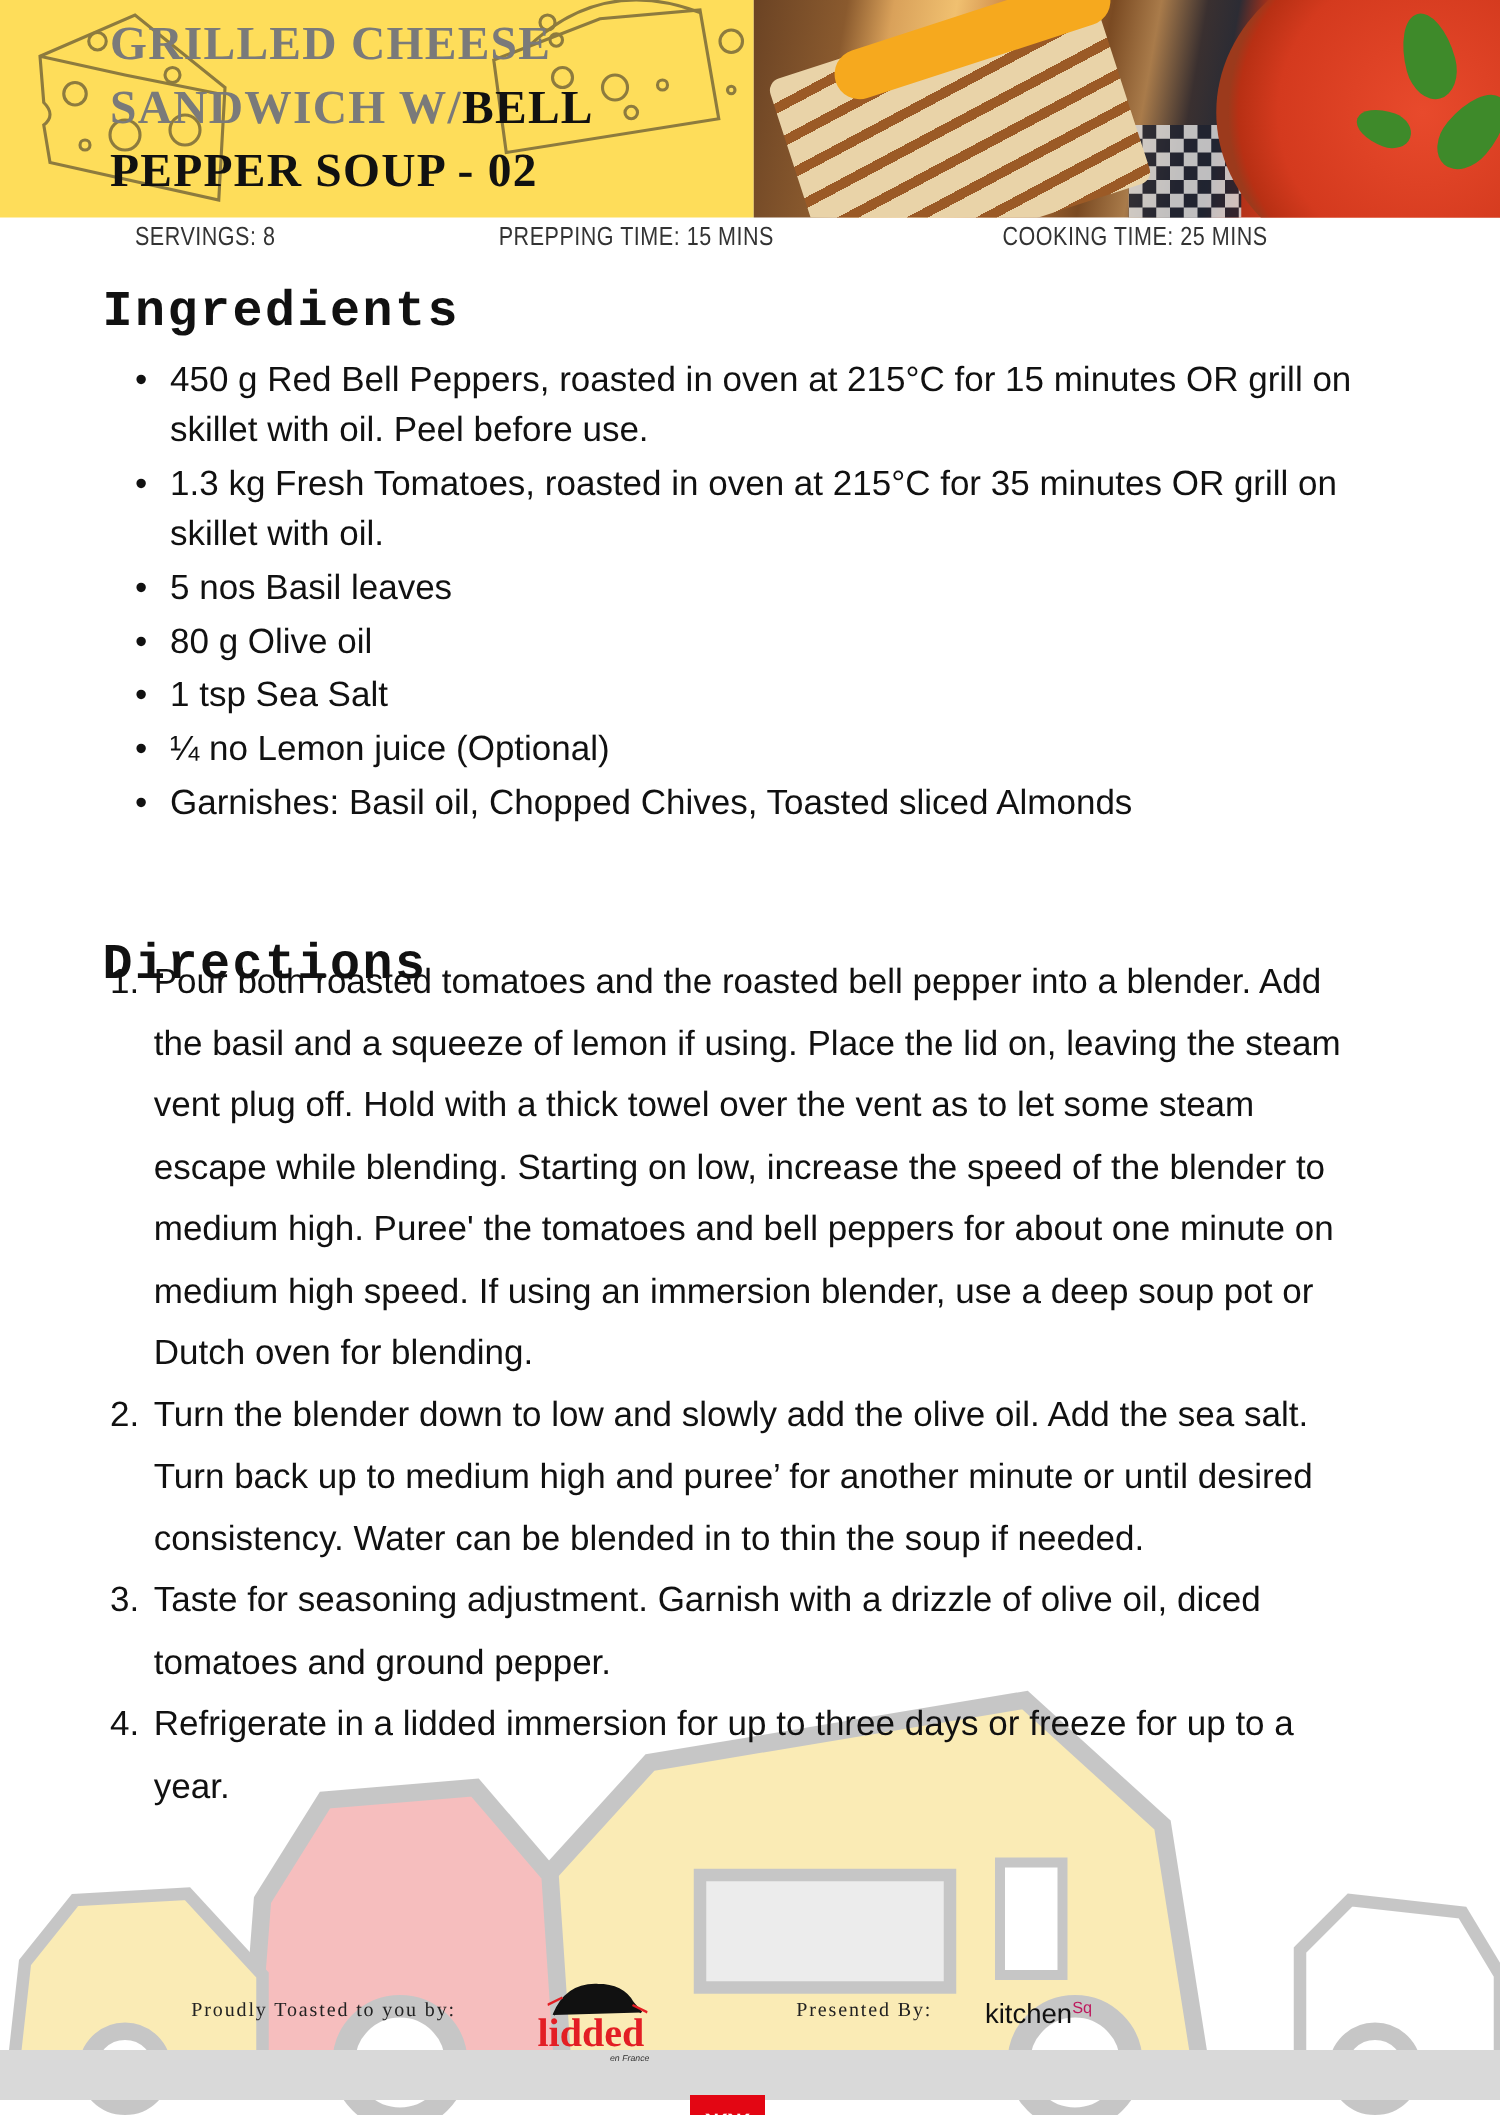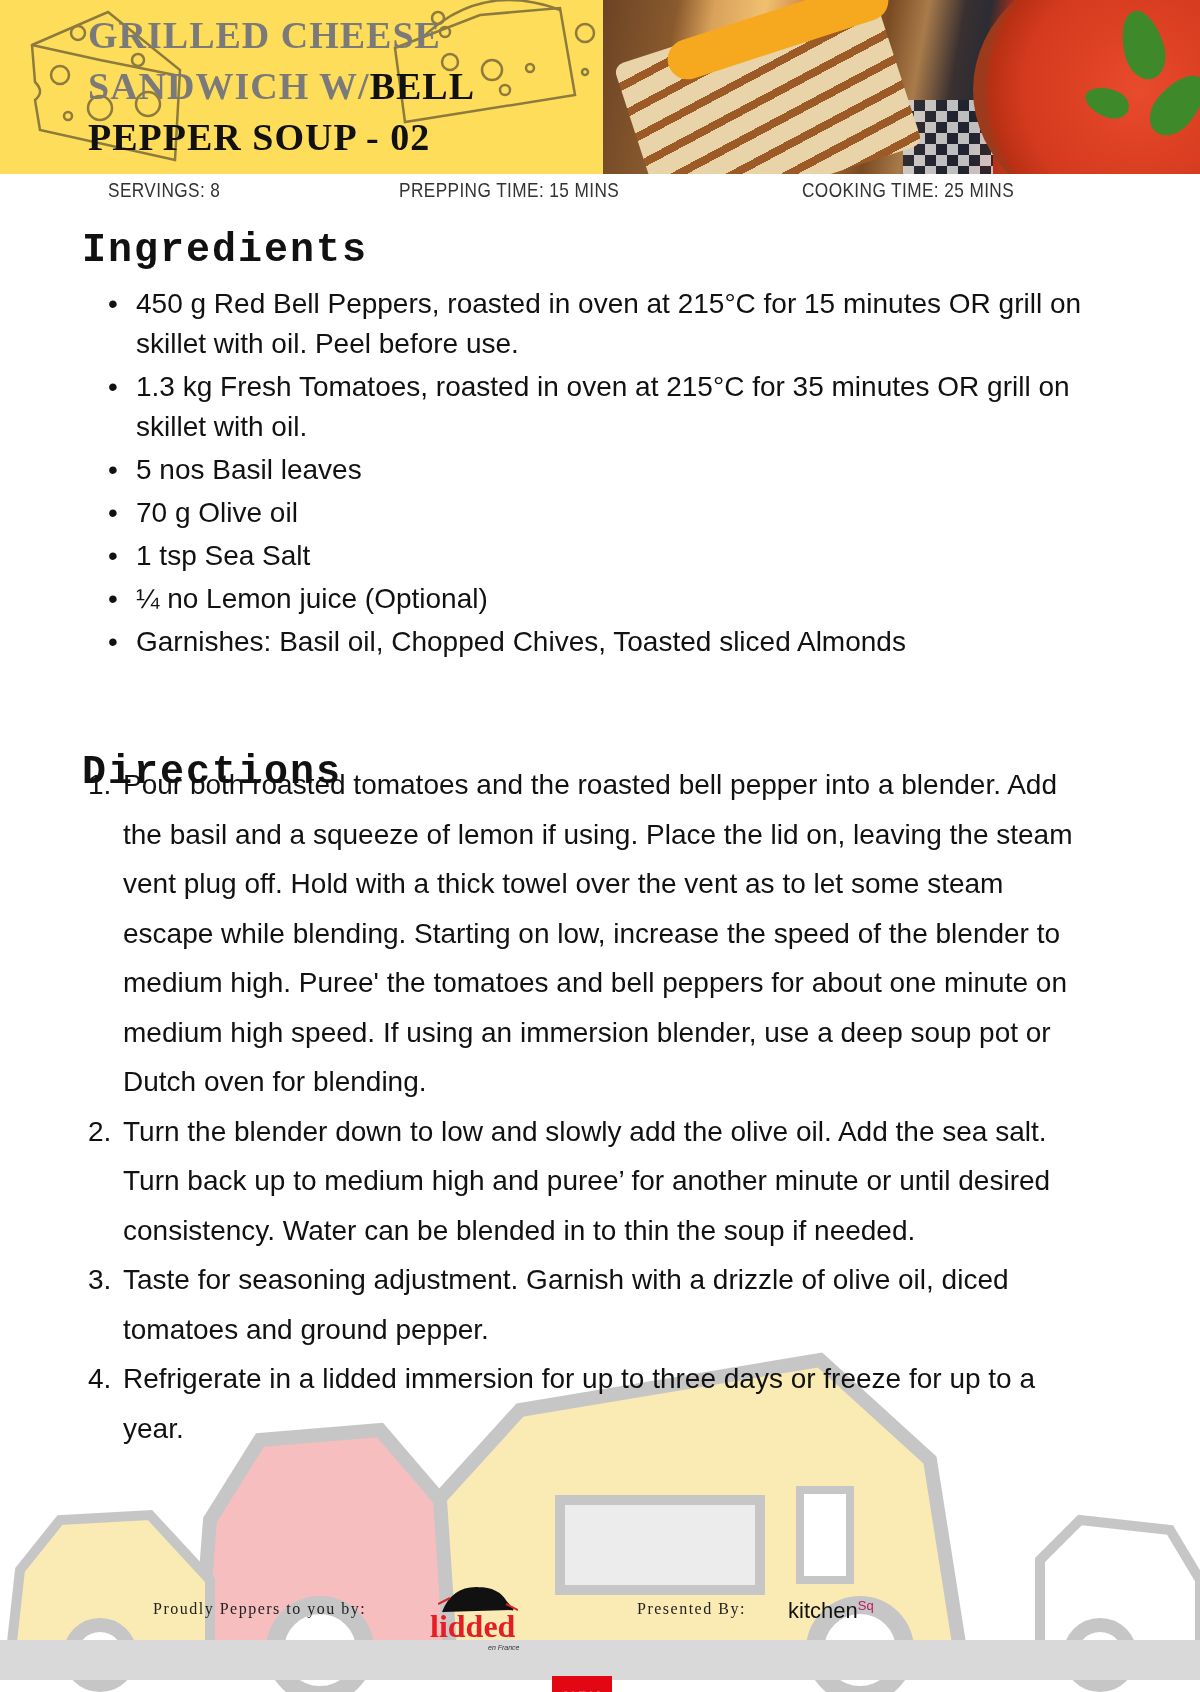--- a/index.html
+++ b/index.html
@@ -93,21 +93,21 @@
   <span style="left:108px;">SERVINGS: 8</span>
   <span style="left:399px;">PREPPING TIME: 15 MINS</span>
   <span style="left:802px;">COOKING TIME: 25 MINS</span>
 </div>
 
 <div class="h2" style="left:82px;top:228px;">Ingredients</div>
 <ul class="ing-list">
   <li>450 g  Red Bell Peppers, roasted in oven at 215°C for 15 minutes OR grill on skillet with oil. Peel before use.</li>
   <li>1.3 kg  Fresh Tomatoes, roasted in oven at 215°C for 35 minutes OR grill on skillet with oil.</li>
   <li>5 nos  Basil leaves</li>
-  <li>70 g  Olive oil</li>
+  <li>80 g  Olive oil</li>
   <li>1 tsp  Sea Salt</li>
   <li>¼ no  Lemon juice (Optional)</li>
   <li>Garnishes: Basil oil, Chopped Chives, Toasted sliced Almonds</li>
 </ul>
 
 <div class="h2" style="left:82px;top:702px;margin-top:48px;">Directions</div>
 
 <svg class="trucks" viewBox="0 0 1200 372" preserveAspectRatio="none">
 
   <path d="M420 200 L520 90 L820 40 L930 140 L960 330 L420 330 Z" fill="#f7dc7a" stroke="#999" stroke-width="14"></path>
@@ -127,21 +127,21 @@
   <rect x="0" y="320" width="1200" height="40" fill="#bbb"></rect>
 </svg>
 
 <ol class="dir-list">
   <li><span class="num">1.</span><span>Pour both roasted tomatoes and the roasted bell pepper into a blender. Add the basil and a squeeze of lemon if using. Place the lid on, leaving the steam vent plug off. Hold with a thick towel over the vent as to let some steam escape while blending. Starting on low, increase the speed of the blender to medium high. Puree' the tomatoes and bell peppers for about one minute on medium high speed. If using an immersion blender, use a deep soup pot or Dutch oven for blending.</span></li>
   <li><span class="num">2.</span><span>Turn the blender down to low and slowly add the olive oil. Add the sea salt. Turn back up to medium high and puree’ for another minute or until desired consistency. Water can be blended in to thin the soup if needed.</span></li>
   <li><span class="num">3.</span><span>Taste for seasoning adjustment. Garnish with a drizzle of olive oil, diced tomatoes and ground pepper.</span></li>
   <li><span class="num">4.</span><span>Refrigerate in a lidded immersion for up to three days or freeze for up to a year.</span></li>
 </ol>
 
-<div class="footer-text" style="left:153px;top:1600px;">Proudly Peppers to you by:</div>
+<div class="footer-text" style="left:153px;top:1600px;">Proudly Toasted to you by:</div>
 <div class="logo-staub">
   <svg width="80" height="36" viewBox="0 0 80 36" style="position:absolute;left:10px;top:0;">
     <path d="M5 30 Q15 5 40 6 Q60 6 68 20 L75 28" fill="#111" stroke="#111" stroke-width="2"></path>
     <line x1="0" y1="22" x2="12" y2="16" stroke="#e31e24" stroke-width="2"></line>
     <line x1="68" y1="22" x2="80" y2="28" stroke="#e31e24" stroke-width="2"></line>
   </svg>
   <span class="staub-word">lidded</span>
   <span class="staub-sub">en France</span>
 </div>
 <div class="logo-zwilling">

